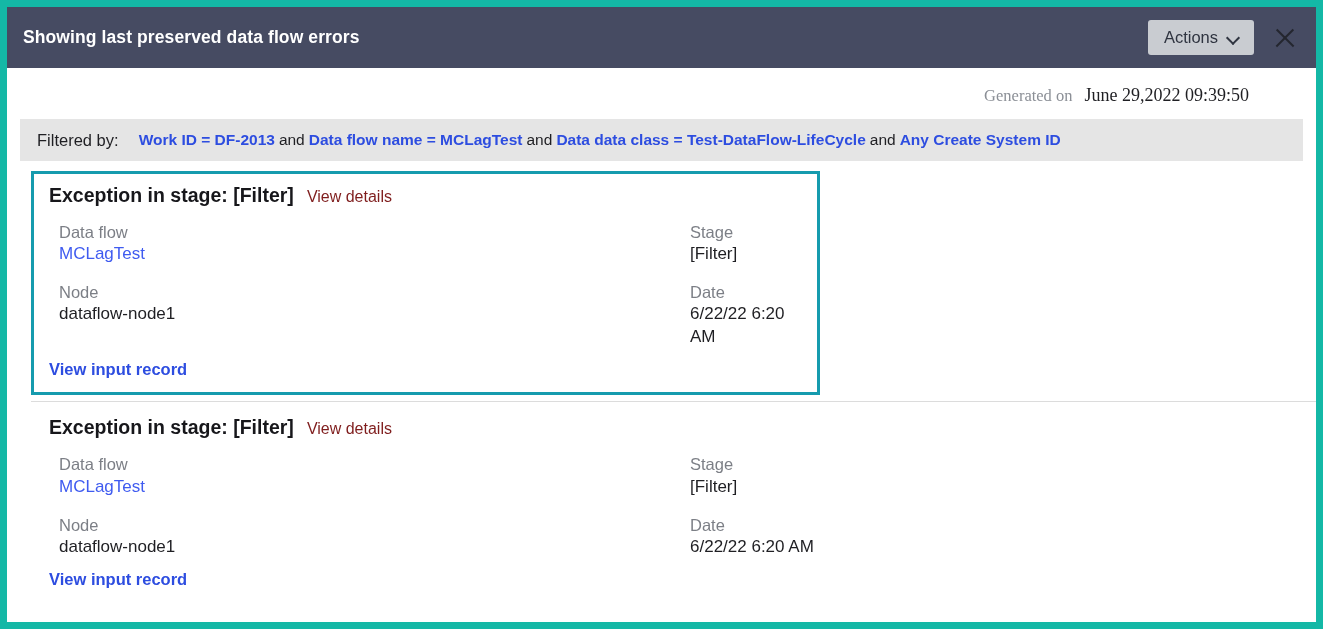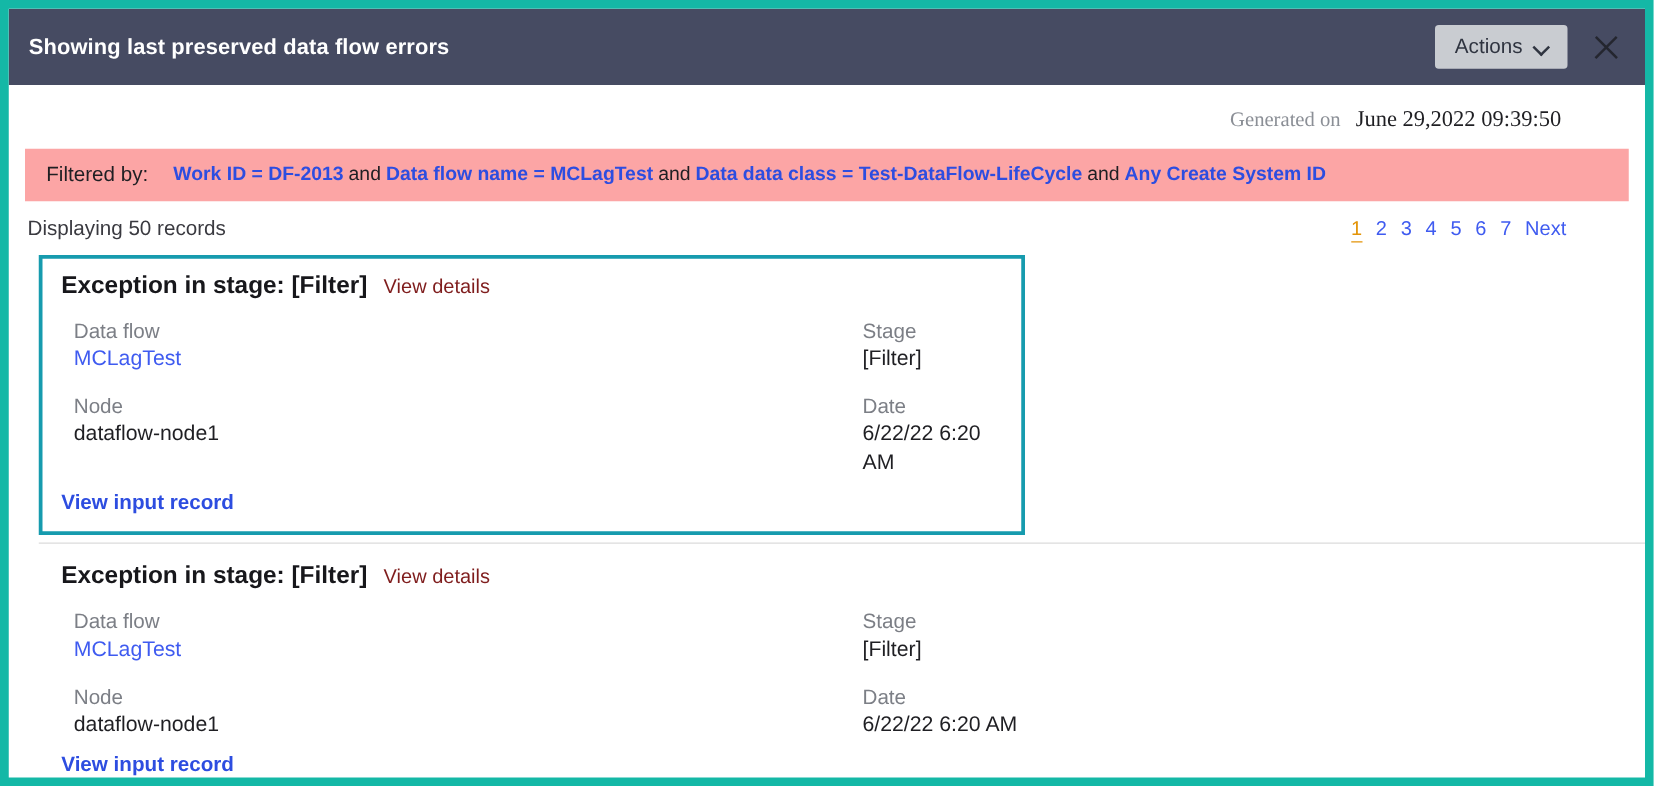--- a/index.html
+++ b/index.html
@@ -124,21 +124,21 @@
     font-size: 16.5px;
   }
   .generated-value {
     color: #1f1f23;
     font-size: 18px;
   }
 
   
   .filter-bar {
     margin: 13px 13px 0 13px;
-    background: #fca5a5;
+    background: #e5e5e5;
     height: 42px;
     display: flex;
     align-items: center;
     padding-left: 17px;
     box-sizing: border-box;
     white-space: nowrap;
     overflow: hidden;
   }
   .filter-label {
     color: #1f1f23;
@@ -283,33 +283,20 @@
     <span class="generated-value">June 29,2022 09:39:50</span>
   </div>
 
   <div class="filter-bar">
     <span class="filter-label">Filtered by:</span>
     <span class="filter-terms">
       <a class="filter-link">Work ID = DF-2013</a><span class="filter-and">and</span><a class="filter-link">Data flow name = MCLagTest</a><span class="filter-and">and</span><a class="filter-link">Data data class = Test-DataFlow-LifeCycle</a><span class="filter-and">and</span><a class="filter-link">Any Create System ID</a>
     </span>
   </div>
 
-  <div class="records-row">
-    <span class="records-count">Displaying 50 records</span>
-    <div class="pager">
-      <a class="pager-item current">1</a>
-      <a class="pager-item">2</a>
-      <a class="pager-item">3</a>
-      <a class="pager-item">4</a>
-      <a class="pager-item">5</a>
-      <a class="pager-item">6</a>
-      <a class="pager-item">7</a>
-      <a class="pager-item">Next</a>
-    </div>
-  </div>
 
   <div class="cards">
 
     <div class="card selected">
       <div class="card-head">
         <span class="card-title">Exception in stage: [Filter]</span>
         <a class="card-link">View details</a>
       </div>
       <div class="card-body">
         <div class="col-left">

